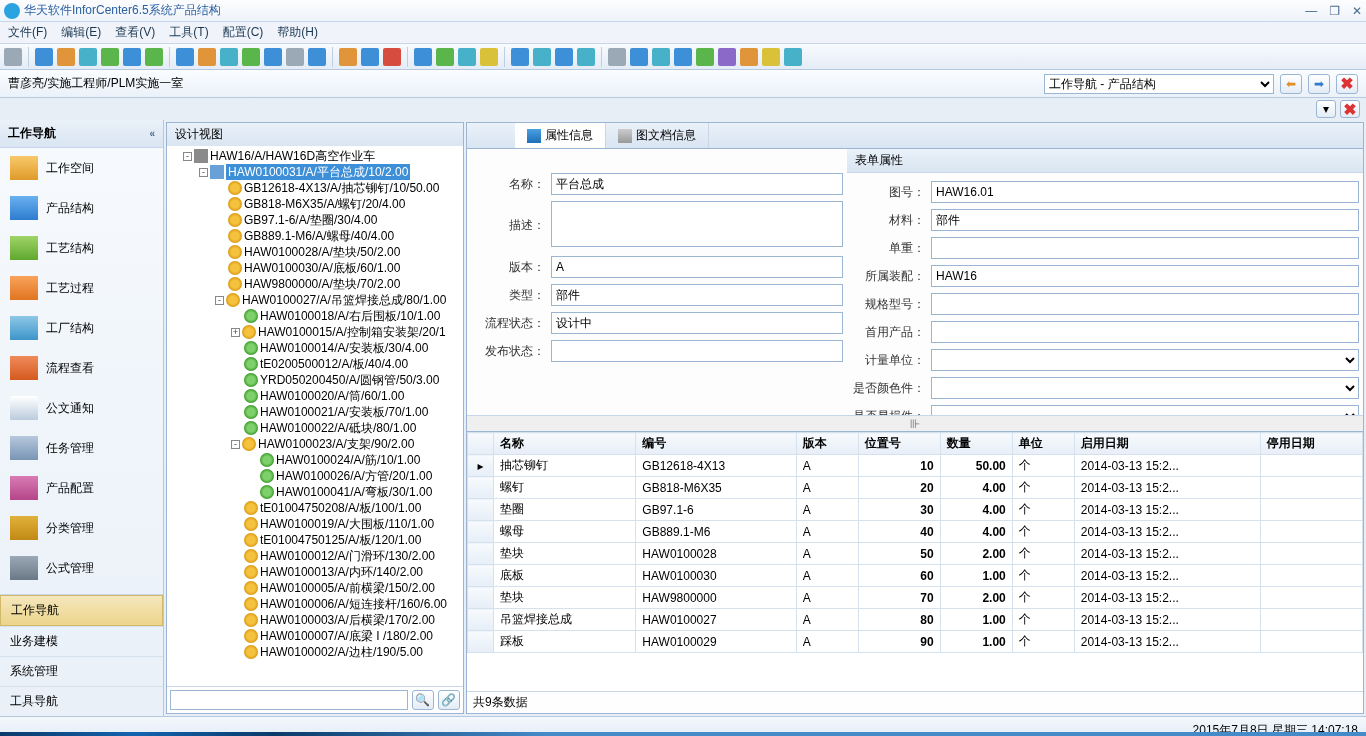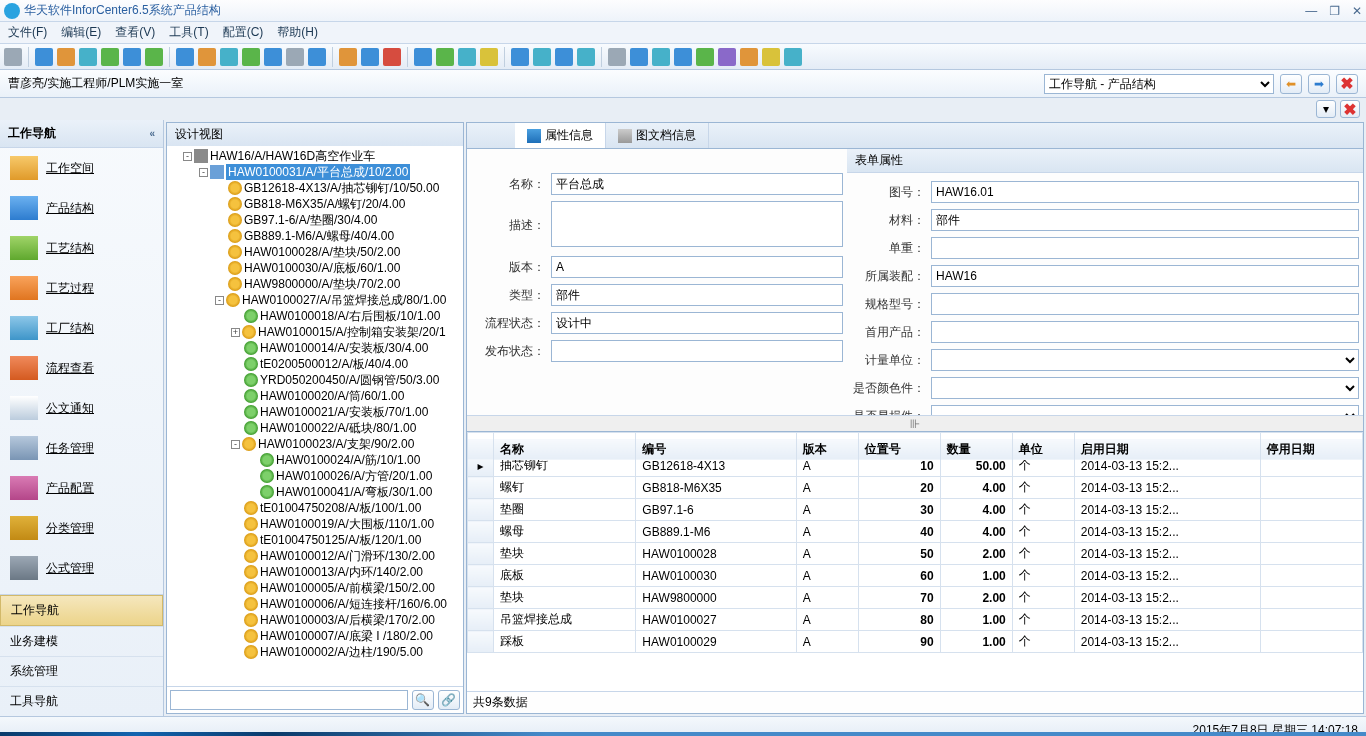--- a/index.html
+++ b/index.html
@@ -29,21 +29,21 @@
 .crumb-row .nav-btn { width:22px; height:20px; border:1px solid #9bb6d4; background:linear-gradient(#fff,#e3ecf6); border-radius:3px; display:flex; align-items:center; justify-content:center; cursor:pointer; }
 .red-x { color:#d33; font-weight:bold; font-size:16px; }
 
 .subtab-row { height:22px; display:flex; justify-content:flex-end; padding-right:6px; align-items:center; gap:4px; background:#e8eef5; }
 .subtab-row .tab-btn { width:20px; height:18px; border:1px solid #9bb6d4; background:linear-gradient(#fff,#e3ecf6); border-radius:3px; display:flex; align-items:center; justify-content:center; cursor:pointer; }
 
 .main { display:flex; height: calc(736px - 22px - 22px - 26px - 28px - 22px - 20px); justify-content: center; }
 .left-panel { width:164px; background:linear-gradient(#f7fafd,#e9f0f8); border-right:1px solid #b5c8df; display:flex; flex-direction:column; }
 .left-panel .header { padding:5px 8px; background:linear-gradient(#eaf1f9,#d9e5f2); font-weight:bold; border-bottom:1px solid #c7d6e9; display:flex; align-items:center; justify-content:space-between; }
 .left-panel .header .collapse { font-size:10px; color:#4a6a8f; cursor:pointer; }
-.left-nav { flex:1; overflow-y:auto;text-decoration:underline; }
+.left-nav { flex:1; overflow-y:auto; }
 .left-nav .item { display:flex; align-items:center; gap:8px; padding:8px 10px; cursor:pointer; }
 .left-nav .icon { width:28px; height:24px; display:inline-block; }
 .ic1{background:linear-gradient(#f7c96a,#e09a2a);} .ic2{background:linear-gradient(#6bb1f0,#2d7ccf);}
 .ic3{background:linear-gradient(#a0d468,#5fa82e);} .ic4{background:linear-gradient(#f9a35c,#e07520);}
 .ic5{background:linear-gradient(#8dc7e8,#3e95c9);} .ic6{background:linear-gradient(#f08a5c,#d45a20);}
 .ic7{background:linear-gradient(#fff,#bcd);} .ic8{background:linear-gradient(#b6c8dc,#7a95b4);}
 .ic9{background:linear-gradient(#d97bb4,#b44689);} .ic10{background:linear-gradient(#e0b13a,#c28a14);}
 .ic11{background:linear-gradient(#9ca8b5,#6b7885);}
 .left-bottom { border-top:1px solid #c7d6e9; }
 .left-bottom .sec { padding:6px 10px; border-top:1px solid #d6e1ee; cursor:pointer; }
@@ -85,21 +85,21 @@
 .field-row label { width:80px; text-align:right; padding-right:6px; color:#333; }
 .field-row .fv { flex:1; }
 .field-row input, .field-row select, .field-row textarea { width:100%; height:22px; border:1px solid #9bb6d4; background:#fff; padding:0 4px; }
 .field-row textarea { height:46px; resize:none; }
 .form-scroll-x { height:16px; background:#efefef; border-top:1px solid #c7d6e9; display:flex; align-items:center; justify-content:center; color:#777; position:absolute; bottom:0; left:0; right:0;}
 
 .table-area { flex:1; border:1px solid #9bb6d4; border-top:none; background:#fff; display:flex; flex-direction:column; min-height:0; }
 .table-wrap { flex:1; overflow:auto; }
 table { border-collapse:collapse; width:100%; }
 th, td { border:1px solid #d6e1ee; padding:2px 6px; text-align:left; height:20px; white-space:nowrap; }
-th { background:linear-gradient(#f7fafd,#e6eef7); position:sticky; top:6px; }
+th { background:linear-gradient(#f7fafd,#e6eef7); position:sticky; top:0; }
 th.rh, td.rh { width:26px; background:linear-gradient(#f7fafd,#e6eef7); text-align:center; }
 td.num { text-align:right;font-weight:bold; }
 .table-foot { border-top:1px solid #c7d6e9; padding:2px 6px; background:#fefefe; }
 
 .status-bar { height:28px; background:linear-gradient(#f4f8fc,#dfe9f4); border-top:1px solid #b5c8df; display:flex; align-items:center; padding:0 8px; }
 .status-bar .right { margin-left:auto; }
 
 .task-start { position:absolute; bottom:0; left:0; height:4px; width:100%; background:linear-gradient(90deg,#0a3a6a,#1264b0 10%,#0a3a6a 20%,#458ac9 40%); }
 </style>
 </head>

